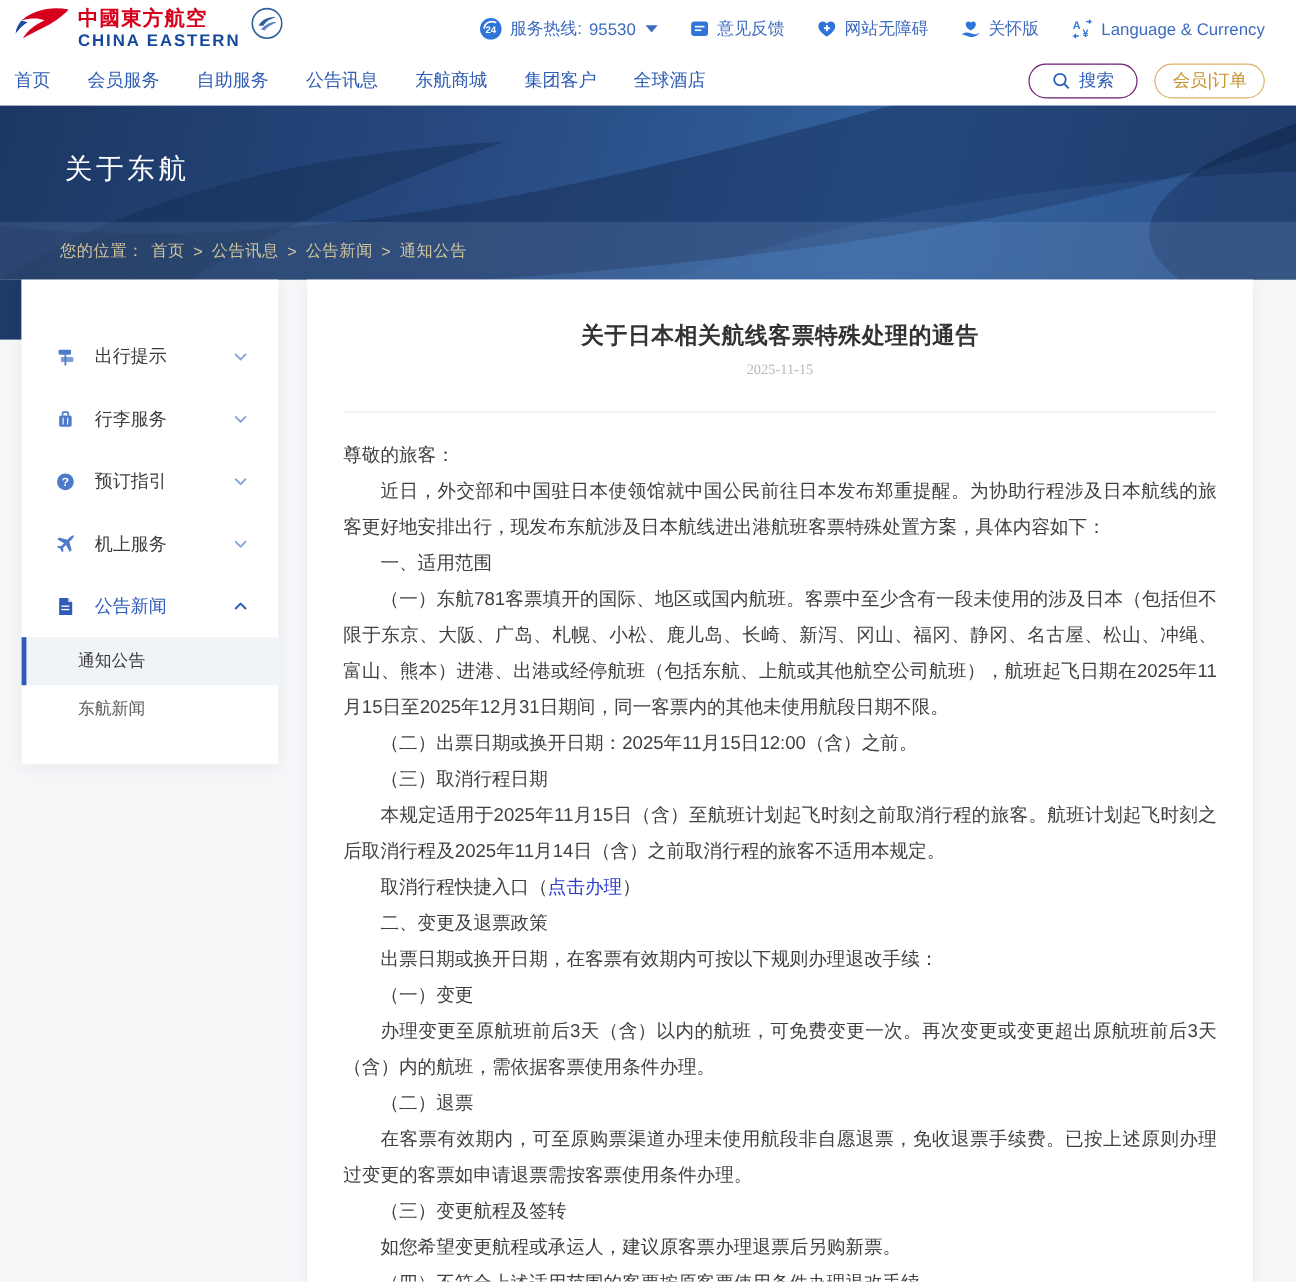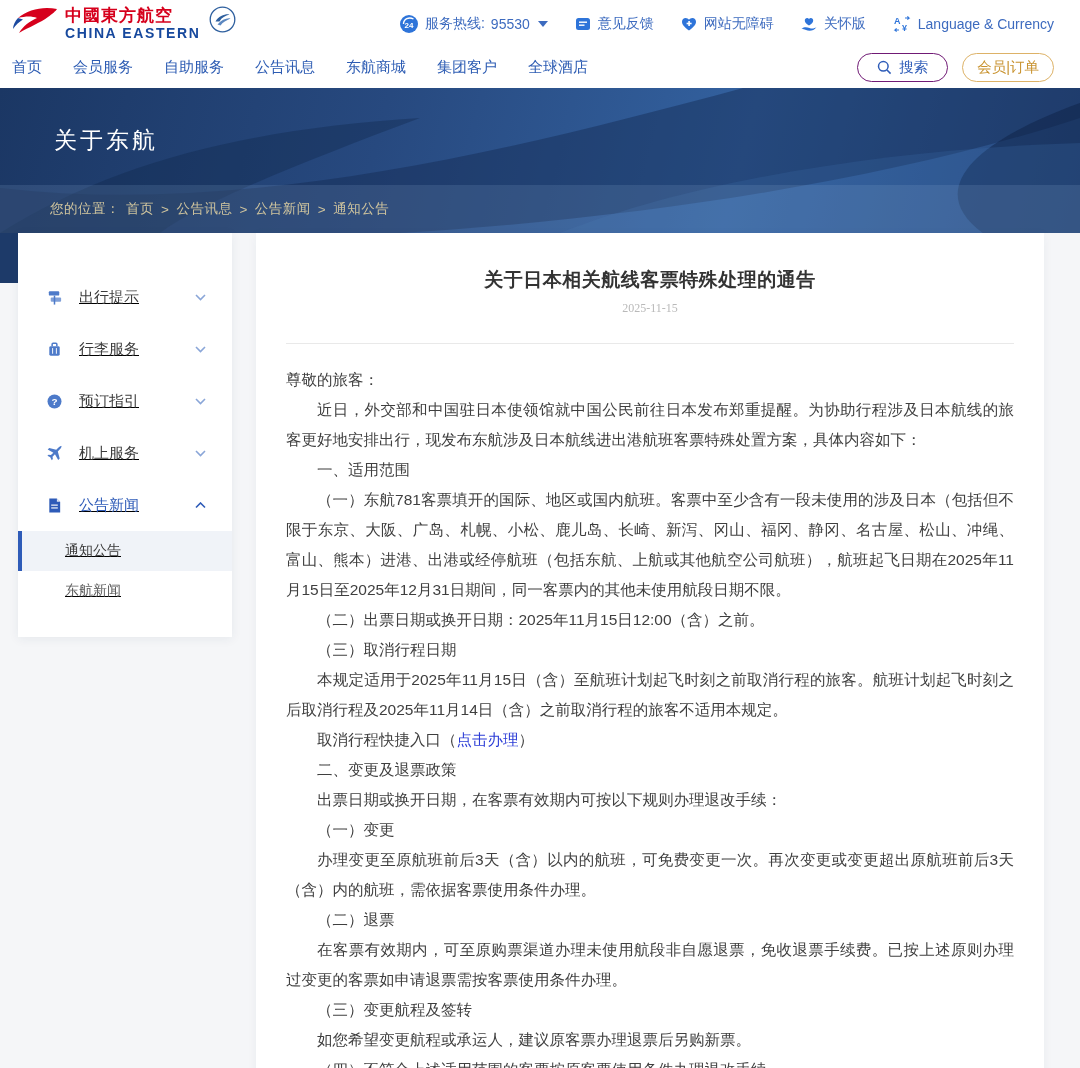--- a/index.html
+++ b/index.html
@@ -68,21 +68,20 @@
   .crumb-sep { margin:0 7px; }
   #breadcrumb-items { display:flex; align-items:center; margin-left:6px; }
 
   
   .page { position:relative; display:flex; align-items:flex-start; }
   .left-accent { width:18px; height:50px; background:#1d3a69; flex:0 0 auto; }
   .sidebar {
     width:214px; flex:0 0 auto; background:#fff; margin-right:24px;
     box-shadow:0 2px 10px rgba(30,50,90,0.07);
     padding:38px 0 26px;
-    text-decoration:underline;
   }
   .side-item {
     height:52px; display:flex; align-items:center;
     padding:0 26px 0 28px; font-size:15px; color:#3c3c3c; cursor:pointer;
   }
   .side-item .icon { width:18px; color:#4d7ac9; margin-right:15px; display:flex; }
   .side-item .chev { margin-left:auto; color:#8aa6d8; display:flex; }
   .side-item.active { color:#2e5bb8; }
   .side-item.active .icon { color:#2e5bb8; }
   .side-item.active .chev { color:#2e5bb8; }

